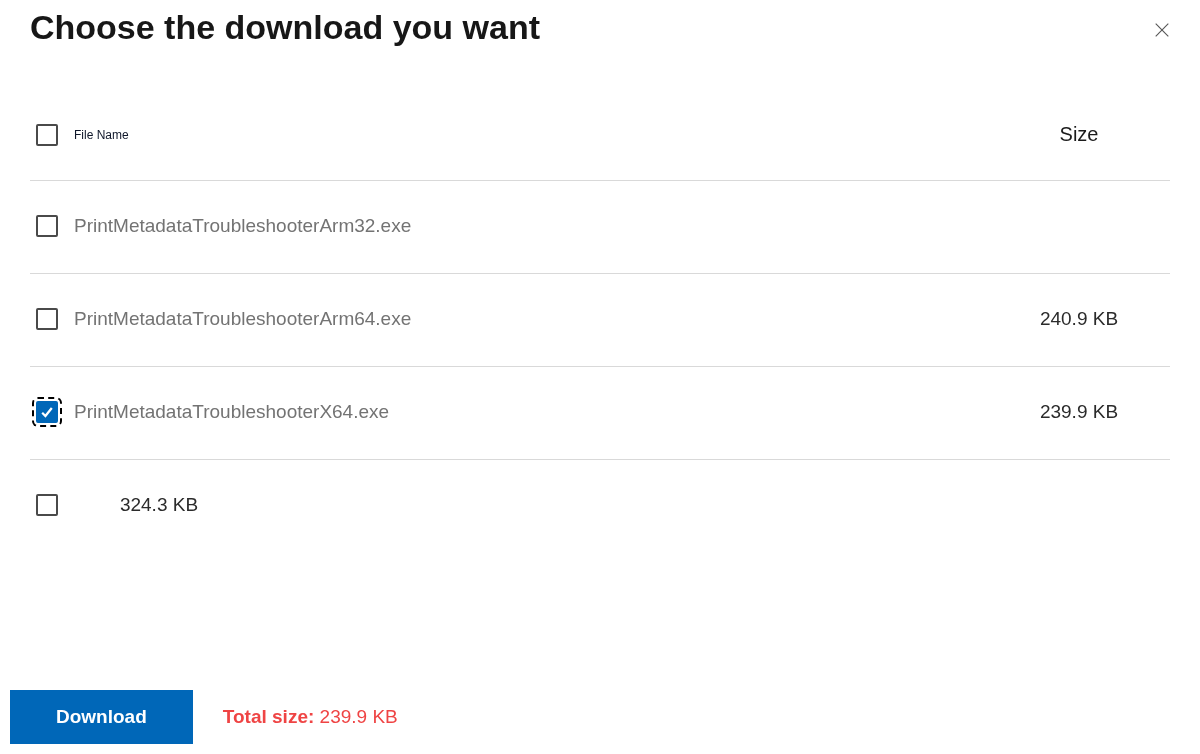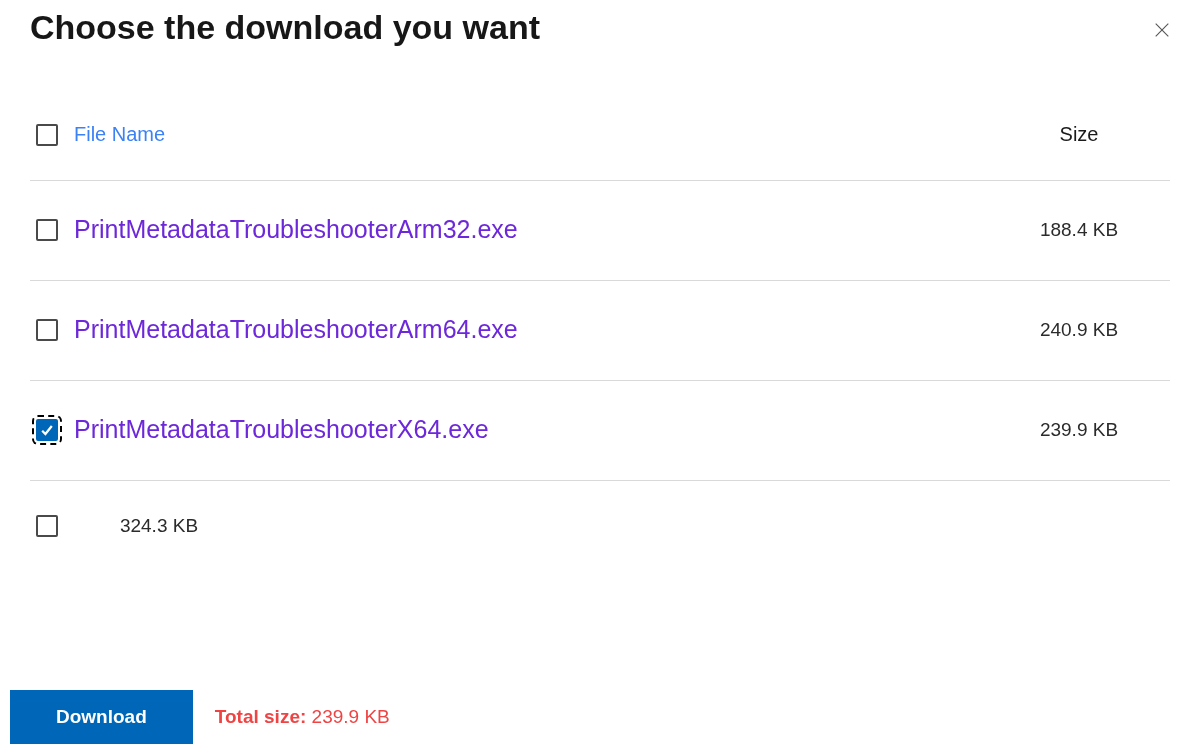--- a/index.html
+++ b/index.html
@@ -88,44 +88,44 @@
       stroke: #fff;
       stroke-width: 2.8;
       fill: none;
       display: none;
     }
     .checkbox.checked svg {
       display: block;
     }
     .name-cell {
       flex: 1 1 auto;
-      font-size: 25px;
-      color: #6d28d9;
+      font-size: 19px;
+      color: #737373;
     }
     .header-row .name-cell {
-      font-size: 20px;
-      color: #3b82f6;
+      font-size: 12px;
+      color: #0f172a;
     }
     .size-cell {
       flex: 0 0 170px;
       font-size: 19px;
       color: #2b2b2b;
       text-align: center;
     }
     .header-row .size-cell {
       font-size: 20px;
       color: #1b1b1b;
     }
     .footer {
       position: absolute;
       bottom: 10px;
       left: 10px;
       display: flex;
       align-items: center;
-      gap: 22px;
+      gap: 30px;
     }
     .download-btn {
       background: #0067b8;
       color: #fff;
       font-size: 19px;
       font-weight: 600;
       border: none;
       padding: 16px 46px;
       cursor: pointer;
     }
@@ -159,21 +159,20 @@
     <div class="name-cell">File Name</div>
     <div class="size-cell">Size</div>
   </div>
 
   <div id="rows-container">
       <div class="file-row">
         <div class="checkbox-cell">
           <div class="checkbox"></div>
         </div>
         <div class="name-cell">PrintMetadataTroubleshooterArm32.exe</div>
-        <div class="size-cell">188.4 KB</div>
       </div>
       <div class="file-row">
         <div class="checkbox-cell">
           <div class="checkbox"></div>
         </div>
         <div class="name-cell">PrintMetadataTroubleshooterArm64.exe</div>
         <div class="size-cell">240.9 KB</div>
       </div>
       <div class="file-row">
         <div class="checkbox-cell">

